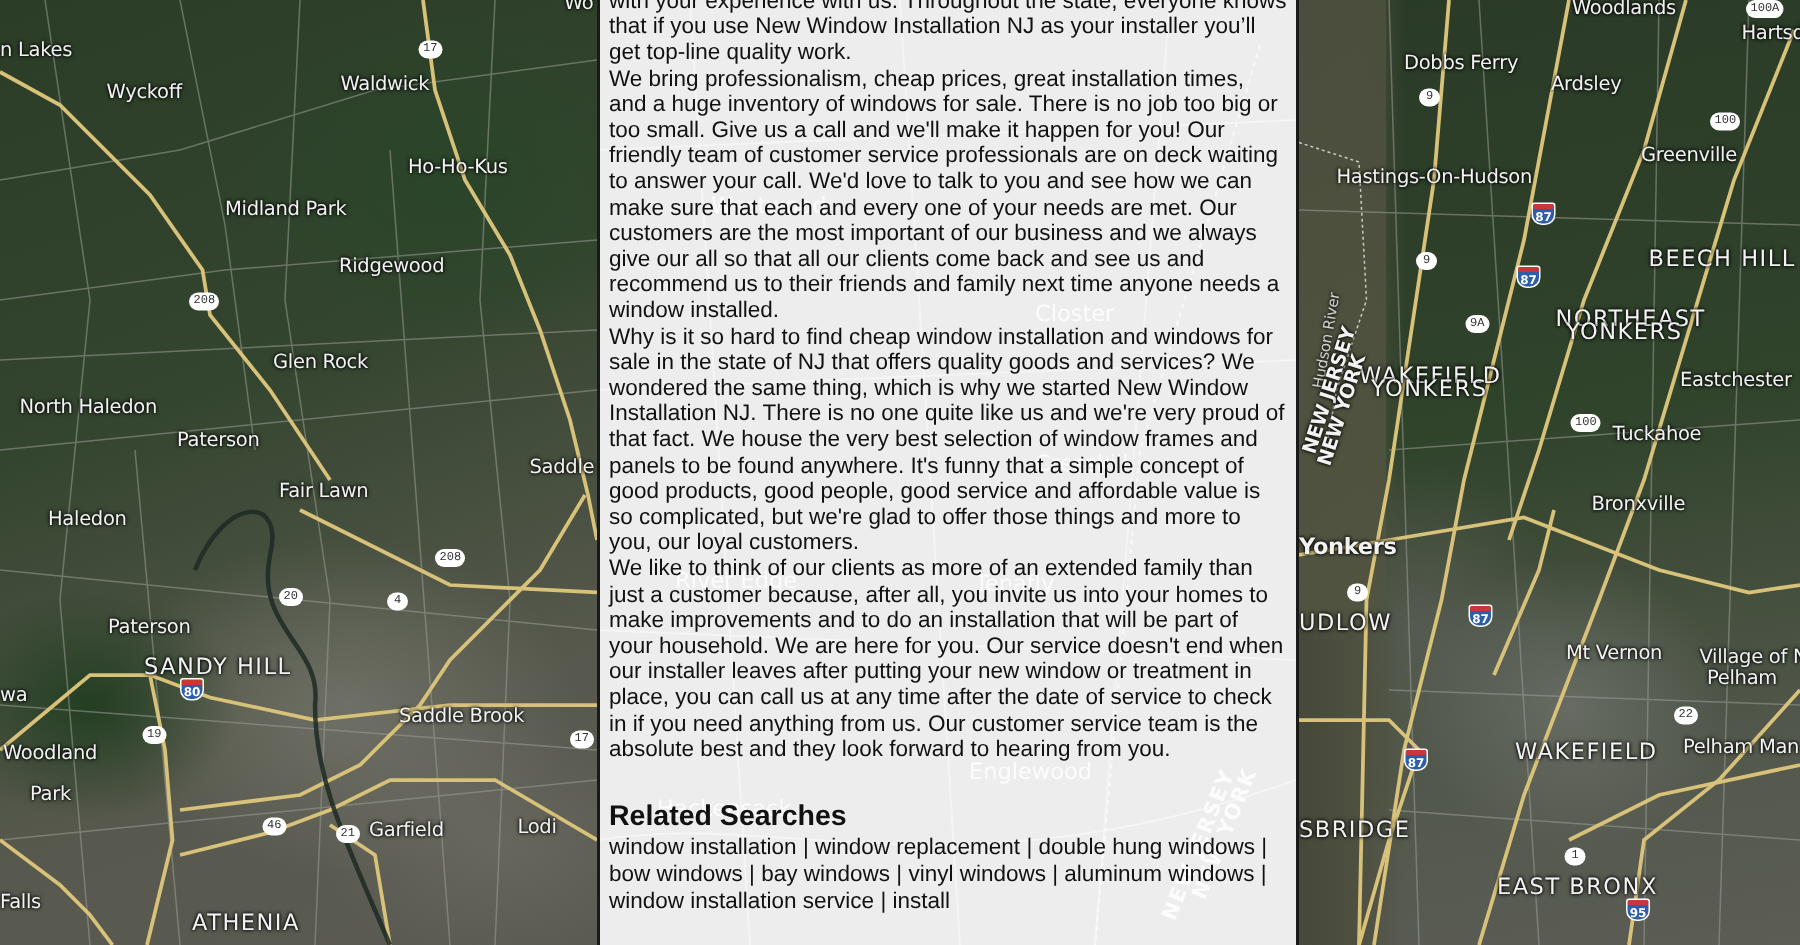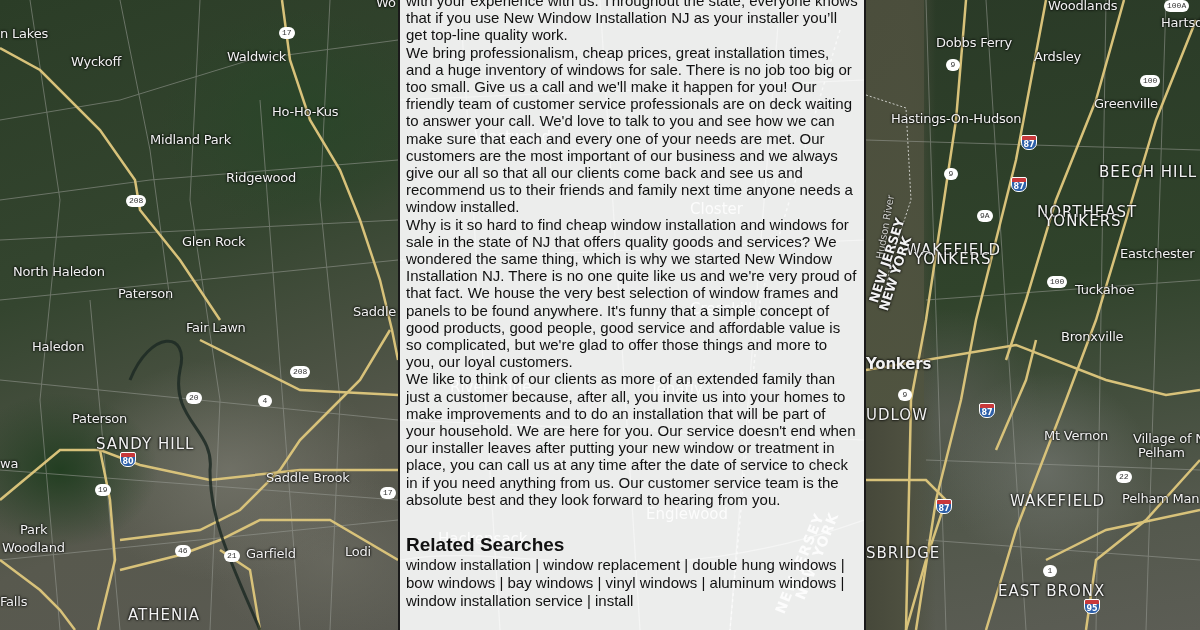--- a/index.html
+++ b/index.html
@@ -123,21 +123,21 @@
     <span class="place" style="left:182px;top:234px">Glen Rock</span>
     <span class="place" style="left:13px;top:264px">North Haledon</span>
     <span class="place" style="left:118px;top:286px">Paterson</span>
     <span class="place" style="left:186px;top:320px">Fair Lawn</span>
     <span class="place" style="left:32px;top:339px">Haledon</span>
     <span class="place" style="left:353px;top:304px">Saddle</span>
     <span class="place" style="left:72px;top:411px">Paterson</span>
     <span class="place caps" style="left:96px;top:435px">SANDY HILL</span>
     <span class="place" style="left:266px;top:470px">Saddle Brook</span>
     <span class="place" style="left:0;top:456px">wa</span>
-    <span class="place" style="left:2px;top:540px">Woodland</span>
+    <span class="place" style="left:2px;top:495px">Woodland</span>
     <span class="place" style="left:20px;top:522px">Park</span>
     <span class="place" style="left:246px;top:546px">Garfield</span>
     <span class="place" style="left:345px;top:544px">Lodi</span>
     <span class="place" style="left:0;top:594px">Falls</span>
     <span class="place caps" style="left:128px;top:606px">ATHENIA</span>
     <span class="place" style="left:376px;top:-5px">Wo</span>
 
     <span class="shield" style="left:279px;top:27px">17</span>
     <span class="shield" style="left:126px;top:195px">208</span>
     <span class="shield" style="left:290px;top:366px">208</span>

